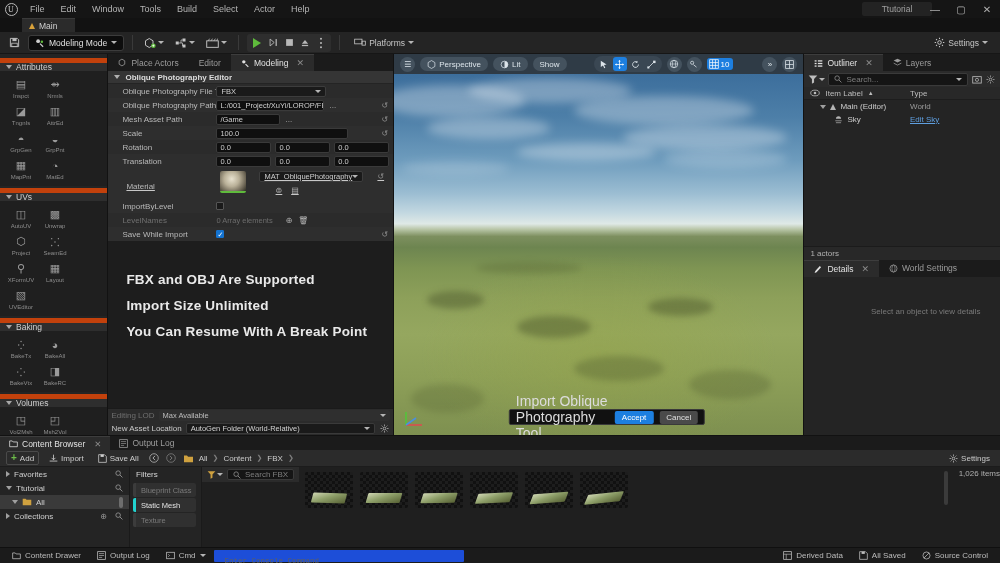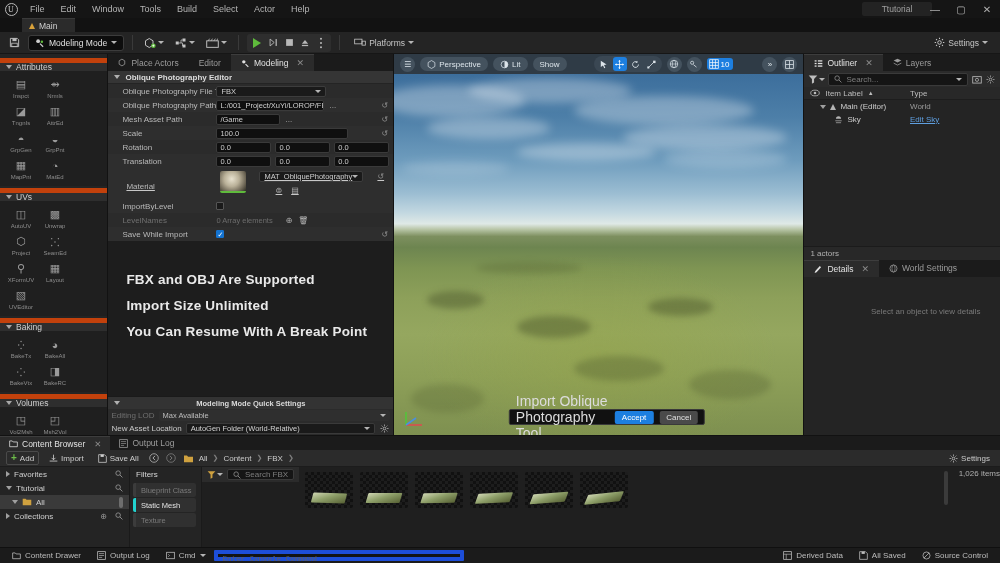--- a/index.html
+++ b/index.html
@@ -169,21 +169,21 @@
      background-size:6px 6px; background-position:0 0,3px 3px;
      display:flex; align-items:flex-end; justify-content:center; padding-bottom:5px; overflow:hidden; }
   .asset .mesh { width:34px; height:10px; background:linear-gradient(160deg,#cfd6b2 0%,#8fa06a 45%,#566033 100%); transform:skewX(-24deg) rotate(-4deg); border-radius:1px; }
   .as-scroll { position:absolute; right:4px; top:4px; width:4px; height:34px; background:#3b3b3b; border-radius:2px; }
   .items-ct { height:13px; display:flex; align-items:center; padding-left:7px; font-size:8px; color:#b0b0b0; background:#1f1f1f; }
   .cb-settings { margin-left:auto; display:flex; align-items:center; gap:3px; font-size:8px; color:#cacaca; padding-right:4px; }
 
   
   .status { height:16px; background:#1b1b1b; display:flex; align-items:center; gap:0; padding:0 4px; flex:0 0 16px; border-top:1px solid #101010; }
   .st-btn { display:flex; align-items:center; gap:4px; padding:0 8px; height:15px; font-size:8px; color:#bdbdbd; }
-  .cmd-box { flex:0 0 250px; height:11px; background:#131313; border:4px solid #1d4ed8; border-radius:1px; font-size:7.5px; color:#5e5e5e; padding:0 5px; line-height:10px; font-family:"Liberation Mono",monospace; }
+  .cmd-box { flex:0 0 250px; height:11px; background:#131313; border:6px solid #1d4ed8; border-radius:1px; font-size:7.5px; color:#5e5e5e; padding:0 5px; line-height:10px; font-family:"Liberation Mono",monospace; }
   .st-right { margin-left:auto; display:flex; }
   svg { display:block; }
 </style>
 </head>
 <body>
 
 <div class="app">
 
   <div class="titlebar">
     <div class="ue-logo">
@@ -577,24 +577,20 @@
           </div>
         </div>
 
         <div class="promo">
           <p>FBX and  OBJ Are  Supported</p>
           <p>Import Size Unlimited</p>
           <p>You Can Resume With A Break Point</p>
         </div>
 
         <div class="qs">
-          <div class="qs-hdr">
-            <span class="arw"></span>
-            <span>Modeling Mode Quick Settings</span>
-          </div>
           <div class="qs-row">
             <span class="lbl">Editing LOD</span>
             <div class="sel">
               <span>Max Available</span>
               <span class="caret"></span>
             </div>
           </div>
           <div class="qs-row">
             <span class="lbl b">New Asset Location</span>
             <div class="sel dark">

